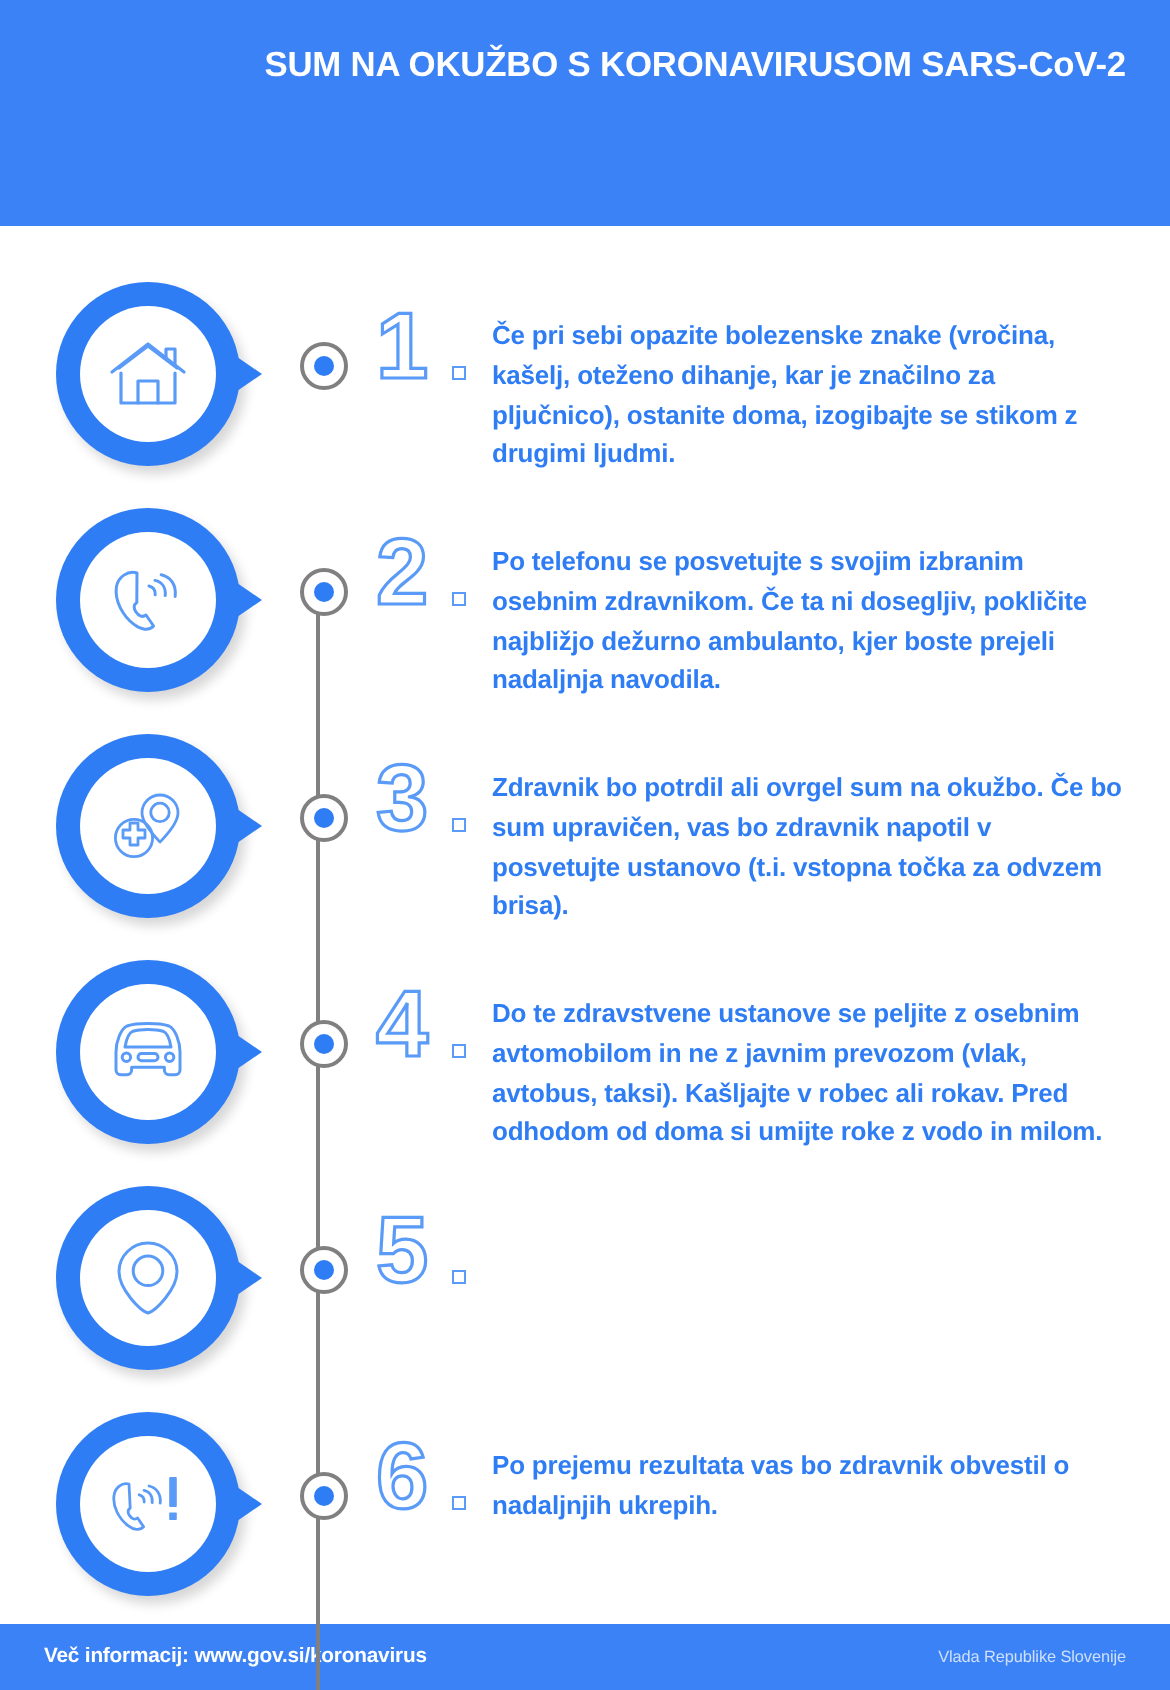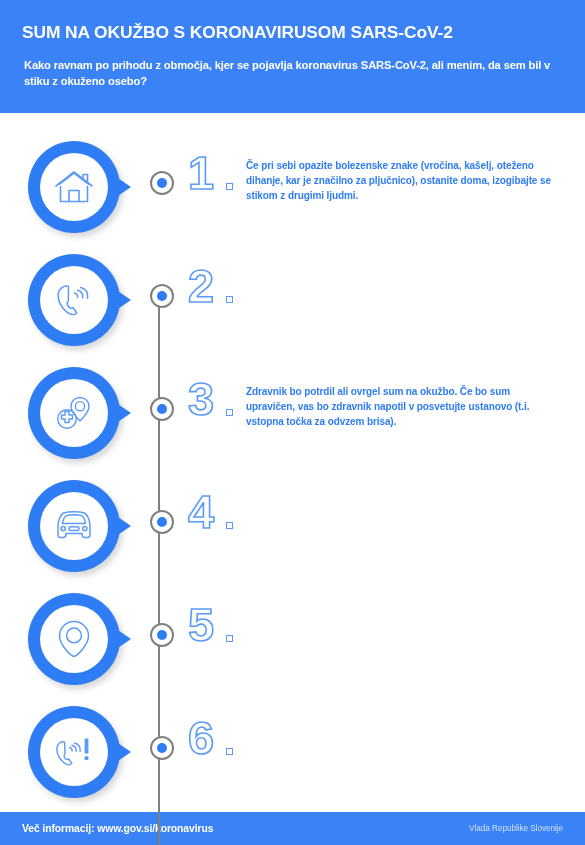--- a/index.html
+++ b/index.html
@@ -21,21 +21,21 @@
     background: #3b82f6;
     width: 585px;
     height: 113px;
     box-sizing: border-box;
     padding: 22px 22px 0 22px;
   }
   .header-title {
     color: #ffffff;
     font-size: 17.4px;
     font-weight: bold;
-    text-align: left;
+    text-align: right;
     letter-spacing: -0.1px;
     margin: 0 0 16px 0;
     line-height: 1.15;
     font-stretch: condensed;
   }
   .header-subtitle {
     color: #ffffff;
     font-size: 11.2px;
     font-weight: bold;
     line-height: 1.42;
@@ -182,21 +182,21 @@
     width: 7px;
     height: 7px;
     border: 1.6px solid #5b9bf8;
     box-sizing: border-box;
   }
 
   
   .step-text {
     flex: 1 1 auto;
     color: #2f7df4;
-    font-size: 10px;
+    font-size: 13px;
     font-weight: bold;
     line-height: 1.52;
     padding-top: 17px;
     padding-right: 24px;
     letter-spacing: -0.1px;
   }
 
   
   .footer {
     position: absolute;
@@ -223,21 +223,20 @@
     font-weight: normal;
     letter-spacing: -0.05px;
     text-align: center;
   }
 </style>
 </head>
 <body>
 
 <div class="header">
   <div class="header-title">SUM NA OKUŽBO S KORONAVIRUSOM SARS-CoV-2</div>
-  <div class="header-subtitle">Kako ravnam po prihodu z območja, kjer se pojavlja koronavirus SARS-CoV-2, ali menim, da sem bil v stiku z okuženo osebo?</div>
 </div>
 
 <div class="main">
 
   <div class="timeline-line"></div>
 
   <div class="steps">
 
     <div class="step step-0">
       <div class="badge-wrap">
@@ -284,20 +283,21 @@
       </div>
       <div class="dot-wrap">
         <div class="dot">
           <div class="dot-core"></div>
         </div>
       </div>
       <div class="num-wrap">
         <div class="num">2</div>
         <div class="num-dot"></div>
       </div>
+      <div class="step-text">Po telefonu se posvetujte s svojim izbranim osebnim zdravnikom. Če ta ni dosegljiv, pokličite najbližjo dežurno ambulanto, kjer boste prejeli nadaljnja navodila.</div>
     </div>
 
     <div class="step step-2">
       <div class="badge-wrap">
         <div class="badge-ring"></div>
         <div class="badge-tail"></div>
         <div class="badge-inner">
           <span class="badge-icon">
             <svg width="44" height="40" viewBox="0 0 44 40" fill="none" stroke="#5b9bf8" stroke-width="1.4" stroke-linejoin="round" stroke-linecap="round">
               <path d="M28 4.5 C33 4.5 37 8.5 37 13.4 C37 19 30.4 25.5 28 28 C25.6 25.5 19 19 19 13.4 C19 8.5 23 4.5 28 4.5 Z"></path>
@@ -338,20 +338,21 @@
       </div>
       <div class="dot-wrap">
         <div class="dot">
           <div class="dot-core"></div>
         </div>
       </div>
       <div class="num-wrap">
         <div class="num">4</div>
         <div class="num-dot"></div>
       </div>
+      <div class="step-text">Do te zdravstvene ustanove se peljite z osebnim avtomobilom in ne z javnim prevozom (vlak, avtobus, taksi). Kašljajte v robec ali rokav. Pred odhodom od doma si umijte roke z vodo in milom.</div>
     </div>
 
     <div class="step step-4">
       <div class="badge-wrap">
         <div class="badge-ring"></div>
         <div class="badge-tail"></div>
         <div class="badge-inner">
           <span class="badge-icon">
             <svg width="40" height="42" viewBox="0 0 40 42" fill="none" stroke="#5b9bf8" stroke-width="1.5" stroke-linejoin="round" stroke-linecap="round">
               <path d="M20 3.5 C28 3.5 34.5 10 34.5 17.8 C34.5 27 23.5 37.5 20 38.5 C16.5 37.5 5.5 27 5.5 17.8 C5.5 10 12 3.5 20 3.5 Z"></path>
@@ -390,20 +391,21 @@
       </div>
       <div class="dot-wrap">
         <div class="dot">
           <div class="dot-core"></div>
         </div>
       </div>
       <div class="num-wrap">
         <div class="num">6</div>
         <div class="num-dot"></div>
       </div>
+      <div class="step-text">Po prejemu rezultata vas bo zdravnik obvestil o nadaljnjih ukrepih.</div>
     </div>
 
   </div>
 </div>
 
 <div class="footer">
   <div class="footer-left">Več informacij: www.gov.si/koronavirus</div>
   <div class="footer-right">Vlada Republike Slovenije</div>
 </div>
 

